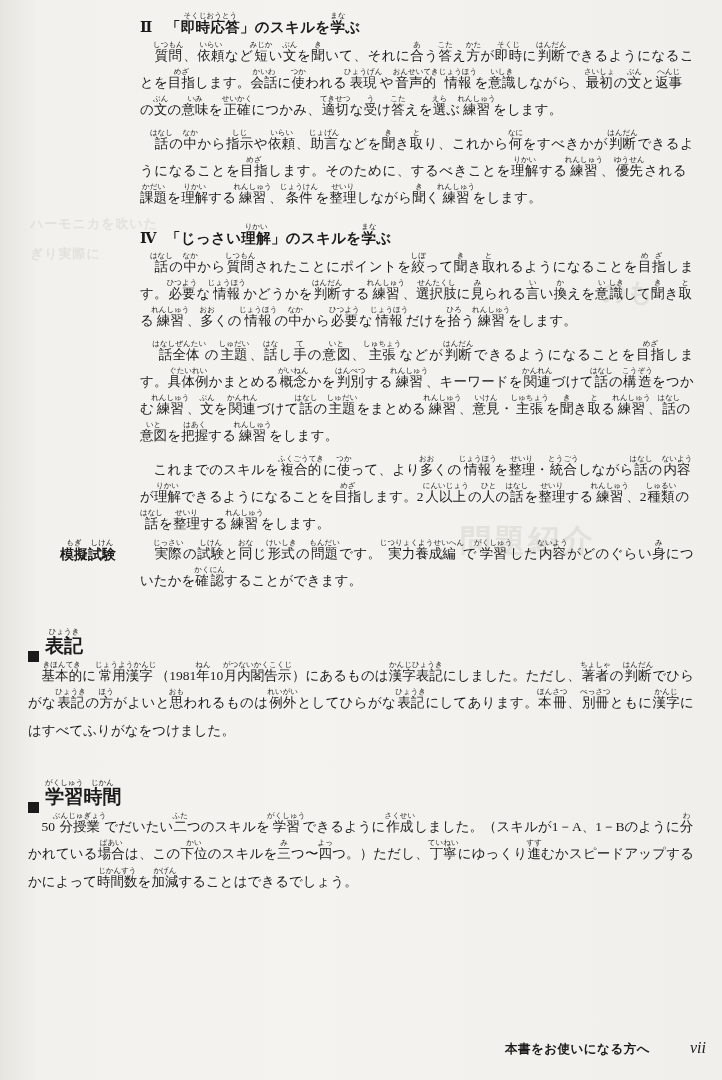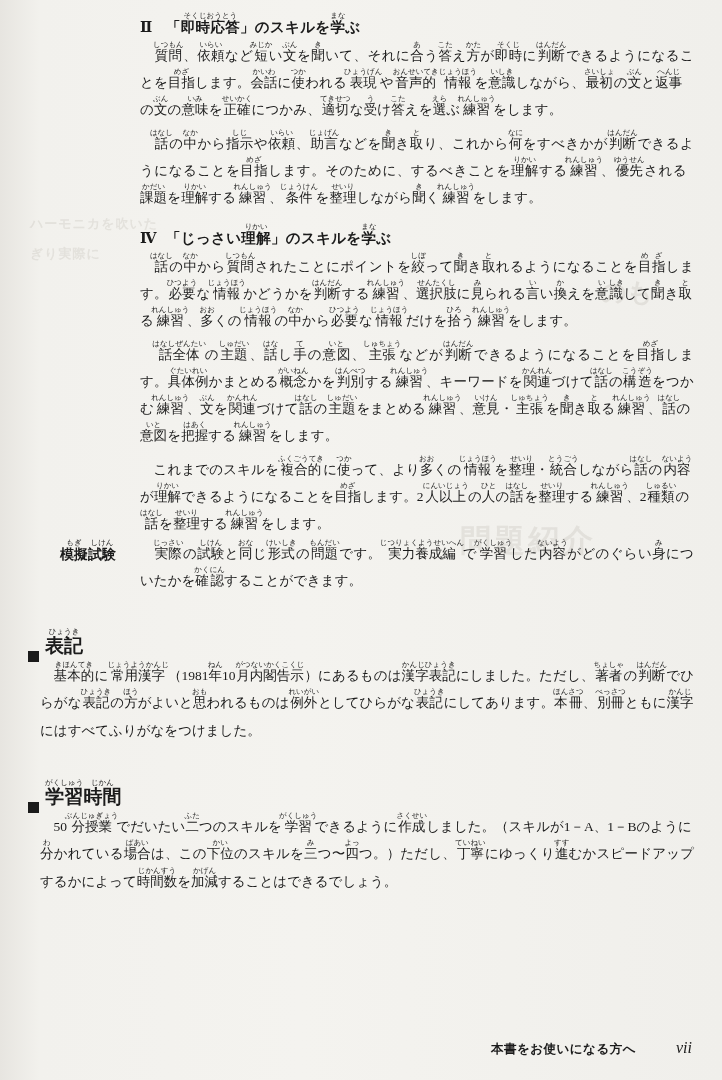--- a/index.html
+++ b/index.html
@@ -112,35 +112,35 @@
     display: inline-block;
     width: 11px; height: 11px;
     background: #1b1b1b;
     margin-right: 6px;
     position: relative;
     top: 3px;
   }
   .block-body {
     font-size: 13.5px;
     line-height: 2.05;
-    margin-left: 40px;
+    margin-left: 28px;
     margin-right: 28px;
     text-align: justify;
     text-justify: inter-character;
     margin-top: 2px;
   }
 
   .footer {
     position: absolute;
     left: 0; right: 0;
     bottom: 22px;
     display: flex;
     justify-content: flex-end;
     align-items: baseline;
-    padding-right: 30px;
+    padding-right: 16px;
     font-size: 12.5px;
     font-weight: bold;
   }
   .footer .fnote { letter-spacing: 0.5px; }
   .footer .pg {
     margin-left: 40px;
     font-family: "Liberation Serif", serif;
     font-style: italic;
     font-weight: normal;
     font-size: 16px;

